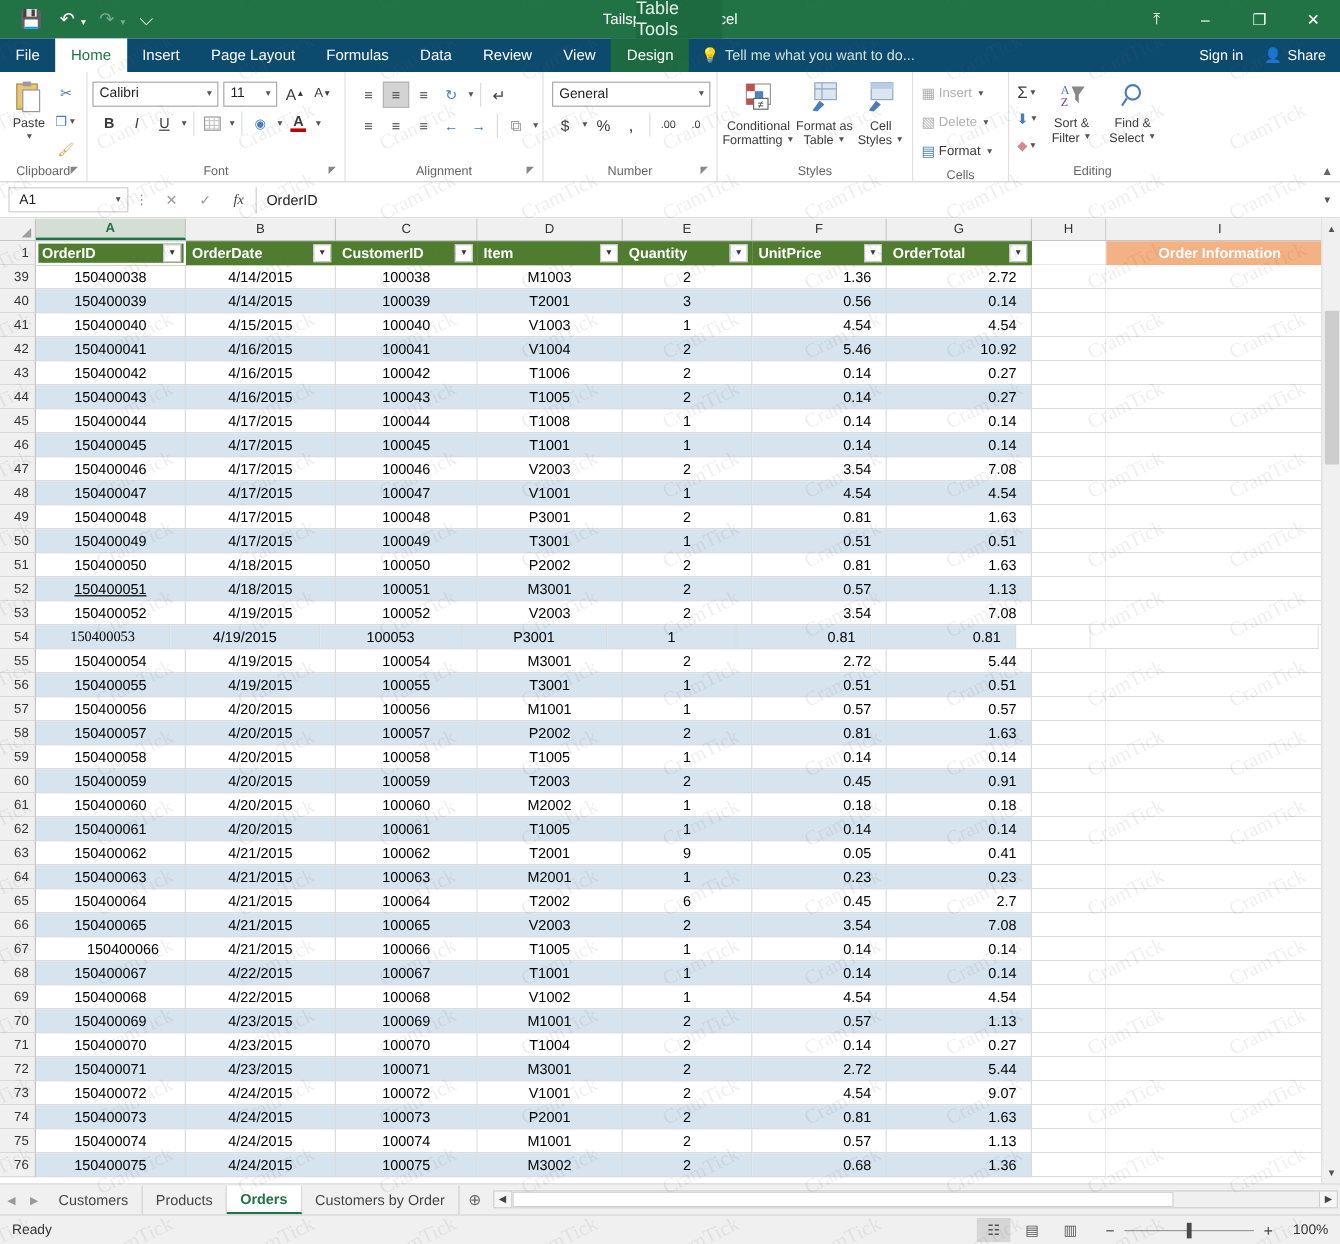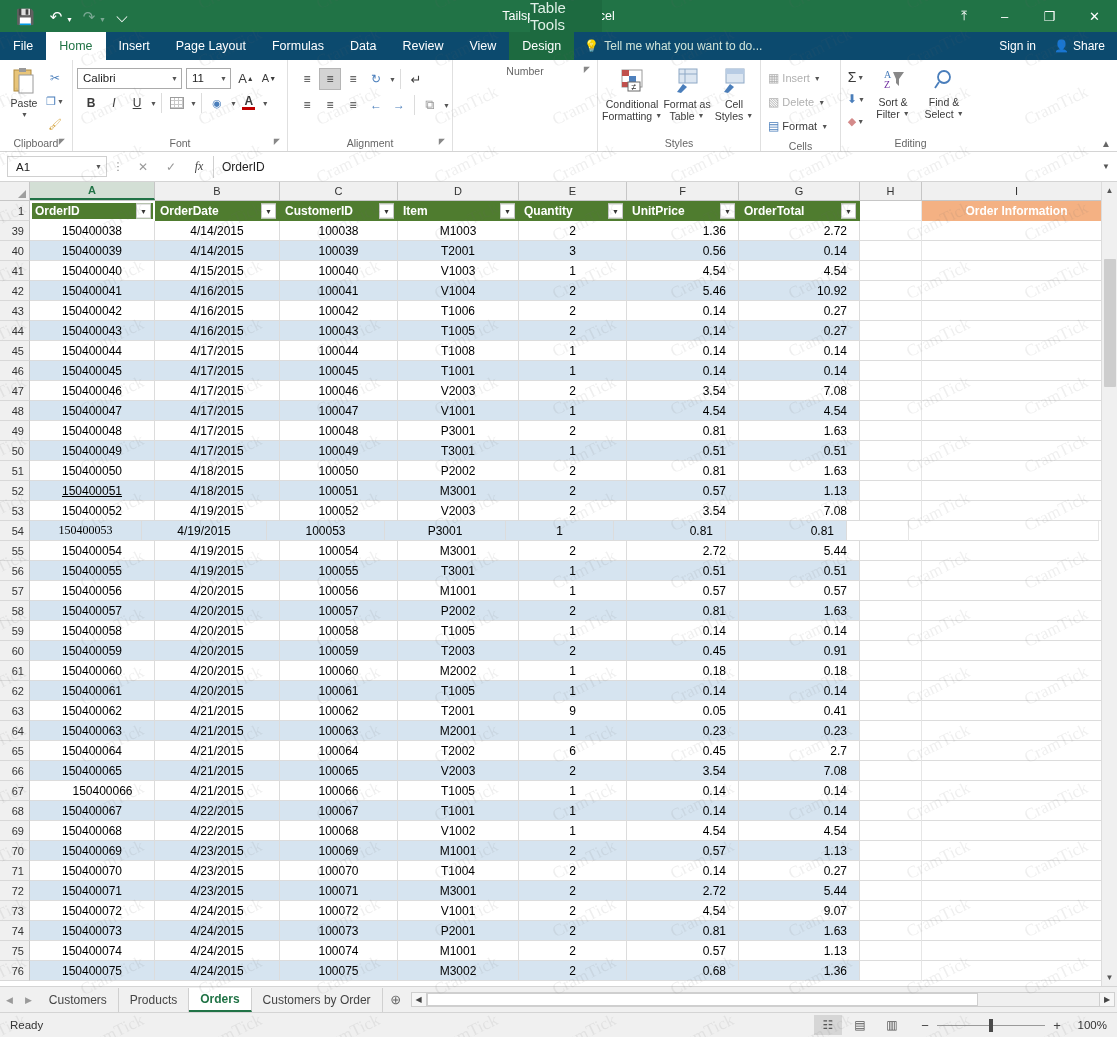--- a/index.html
+++ b/index.html
@@ -394,20 +394,45 @@
           <span class="caret">▼</span>
         </div>
       </div>
       <div class="rgroup-label">
         <span>Alignment</span>
         <span class="dlg-launcher">◤</span>
       </div>
     </div>
 
     <div class="rgroup" style="width:145px">
+      <div class="rgroup-body" style="flex-direction:column;gap:4px;padding-top:5px;padding-left:3px">
+        <div class="inputbox" style="width:132px">
+          <span>General</span>
+          <span class="caret">▼</span>
+        </div>
+        <div class="smallrow">
+          <div class="sbtn">
+              <span style="font-size:13px">$</span>
+            </div>
+          <span class="caret">▼</span>
+          <div class="sbtn">
+              <span style="font-size:13px">%</span>
+            </div>
+          <div class="sbtn">
+              <span style="font-size:14px">,</span>
+            </div>
+          <div class="sep-v"></div>
+          <div class="sbtn">
+              <span style="font-size:9px">.00</span>
+            </div>
+          <div class="sbtn">
+              <span style="font-size:9px">.0</span>
+            </div>
+        </div>
+      </div>
       <div class="rgroup-label">
         <span>Number</span>
         <span class="dlg-launcher">◤</span>
       </div>
     </div>
 
     <div class="rgroup" style="width:163px">
       <div class="rgroup-body" style="gap:0;padding-top:3px">
         <div class="bigbtn" style="width:62px">
           <span class="gl">

